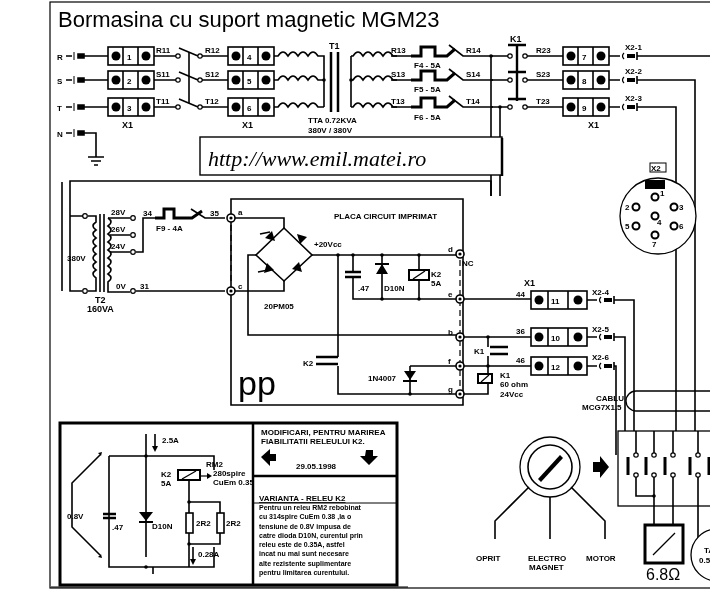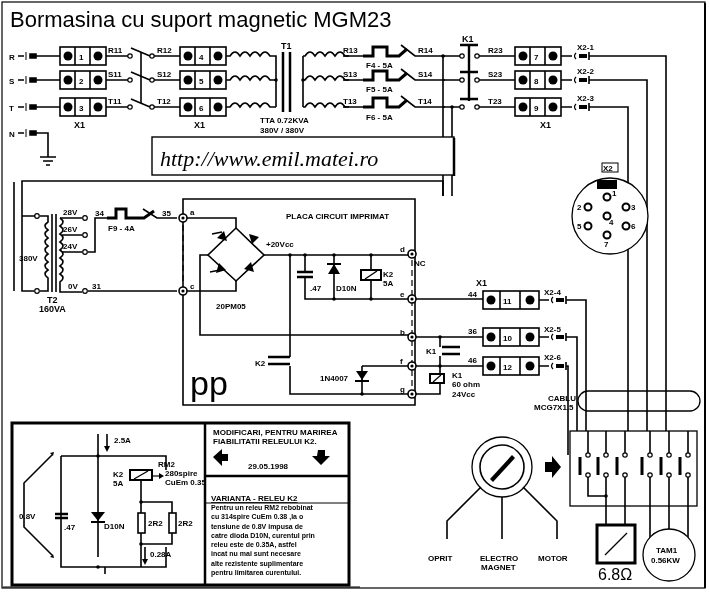--- a/index.html
+++ b/index.html
@@ -1,17 +1,17 @@
 <!DOCTYPE html>
 <html><head>
 <meta charset="utf-8">
 <style>
   html,body{margin:0;padding:0;background:#ffffff;}
   body{width:710px;height:592px;overflow:hidden;font-family:"Liberation Sans",sans-serif;}
-  #stage{position:relative;width:586px;height:592px;}
+  #stage{position:relative;width:586px;height:592px;margin-left:48px;}
   svg{position:absolute;left:0;top:0;}
   .t{font-family:"Liberation Sans",sans-serif;font-weight:bold;font-size:9px;fill:#000;}
   .ts{font-family:"Liberation Sans",sans-serif;font-weight:bold;font-size:8px;fill:#000;}
   .title{font-family:"Liberation Sans",sans-serif;font-size:22px;fill:#000;}
   .url{font-family:"Liberation Serif",serif;font-style:italic;font-size:22px;fill:#000;}
   .big{font-family:"Liberation Sans",sans-serif;font-size:34px;fill:#000;}
   .ohm{font-family:"Liberation Sans",sans-serif;font-size:16px;fill:#000;}
   .w{stroke:#000;stroke-width:1.6;fill:none;}
   .wt{stroke:#000;stroke-width:1.2;fill:none;}
   .thick{stroke:#000;stroke-width:3;fill:none;}

